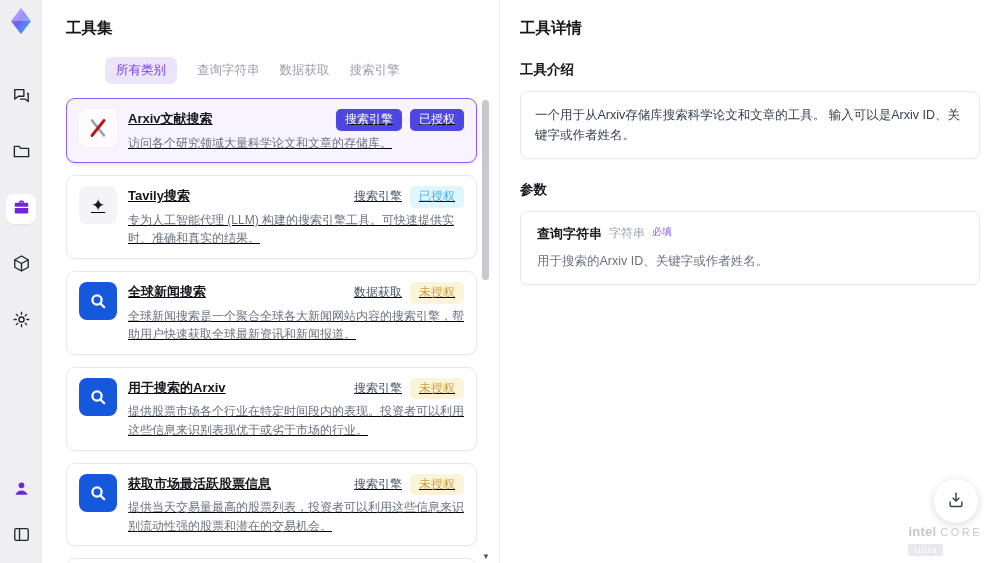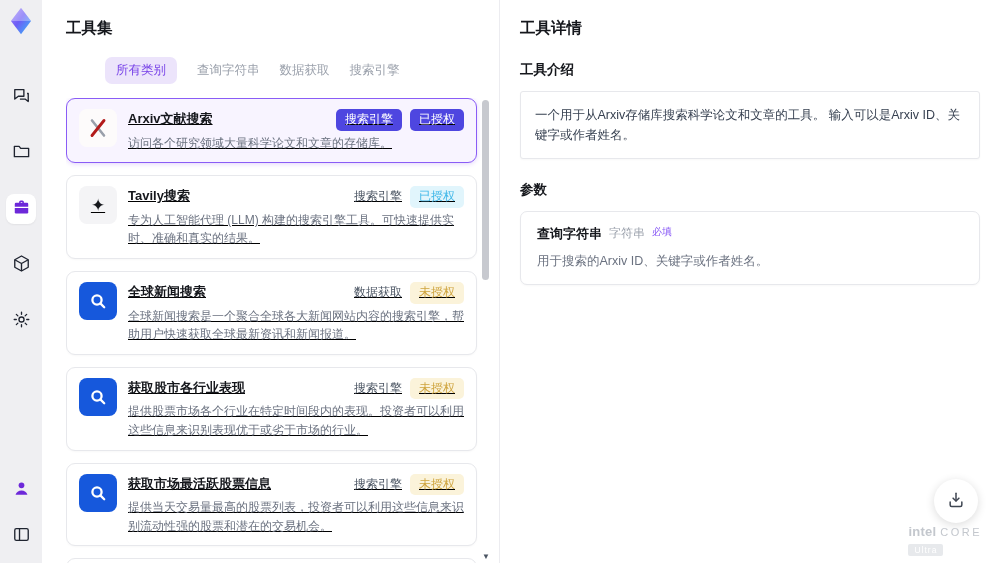--- a/index.html
+++ b/index.html
@@ -43,21 +43,21 @@
   .badge.yellow{background:#fbf3da;color:#cfa43e;}
 
   .v-scrollbar{position:absolute;top:2px;right:0;width:7px;bottom:14px;}
   .v-thumb{position:absolute;top:0;right:0;width:7px;height:40%;border-radius:4px;background:#c7c9cf;}
   .v-arrow{position:absolute;right:-1px;bottom:2px;font-size:8px;color:#4b5563;line-height:1;}
 
   
   .detail-panel{flex:1;padding:16px 20px;box-sizing:border-box;position:relative;background:#fff;}
   .detail-title{font-size:15.5px;font-weight:bold;color:#15171c;margin:2px 0 22px 0;}
   .section-heading{font-size:13.5px;font-weight:bold;color:#15171c;margin:0 0 12px 0;}
-  .info-box{border:1px solid #e7e8ec;border-radius:3px;background:#fff;padding:13px 14px;font-size:12.5px;color:#374151;line-height:1.6;margin-bottom:22px;box-shadow:0 1px 2px rgba(20,20,40,.03);}
+  .info-box{border:1px solid #e7e8ec;border-radius:8px;background:#fff;padding:13px 14px;font-size:12.5px;color:#374151;line-height:1.6;margin-bottom:22px;box-shadow:0 1px 2px rgba(20,20,40,.03);}
   .param-box{border:1px solid #e7e8ec;border-radius:7px;background:#fff;padding:13px 16px;box-shadow:0 1px 2px rgba(20,20,40,.03);}
   .param-head{display:flex;align-items:flex-start;gap:7px;}
   .param-name{font-size:13px;font-weight:bold;color:#15171c;}
   .param-type{font-size:12px;color:#9aa0ab;}
   .param-required{font-size:10px;color:#8b5cf6;}
   .param-desc{font-size:12.5px;color:#6b7280;margin-top:9px;line-height:1.5;}
 
   .fab{position:absolute;right:22px;bottom:40px;width:44px;height:44px;border-radius:50%;background:#fff;border:none;box-shadow:0 2px 10px rgba(0,0,0,.14);display:flex;align-items:center;justify-content:center;cursor:pointer;color:#3f4652;}
   .fab svg{width:20px;height:20px;}
   .intel{position:absolute;right:18px;bottom:6px;text-align:left;color:#c3c7cd;user-select:none;}
@@ -197,21 +197,21 @@
 
       <div class="card">
         <div class="tool-icon blue">
           <svg viewBox="0 0 24 24" fill="none" stroke="#fff" stroke-width="2.3" stroke-linecap="round">
               <circle cx="11" cy="11" r="4.6"></circle>
               <path d="M14.6 14.6l3.6 3.6"></path>
             </svg>
         </div>
         <div class="card-content">
           <div class="card-head">
-            <span class="card-title">获取股市各行业表现</span>
+            <span class="card-title">用于搜索的Arxiv</span>
             <span class="cat-text">搜索引擎</span>
             <span class="badge yellow">未授权</span>
           </div>
           <div class="card-desc">提供股票市场各个行业在特定时间段内的表现。投资者可以利用这些信息来识别表现优于或劣于市场的行业。</div>
         </div>
       </div>
 
       <div class="card">
         <div class="tool-icon blue">
           <svg viewBox="0 0 24 24" fill="none" stroke="#fff" stroke-width="2.3" stroke-linecap="round">

